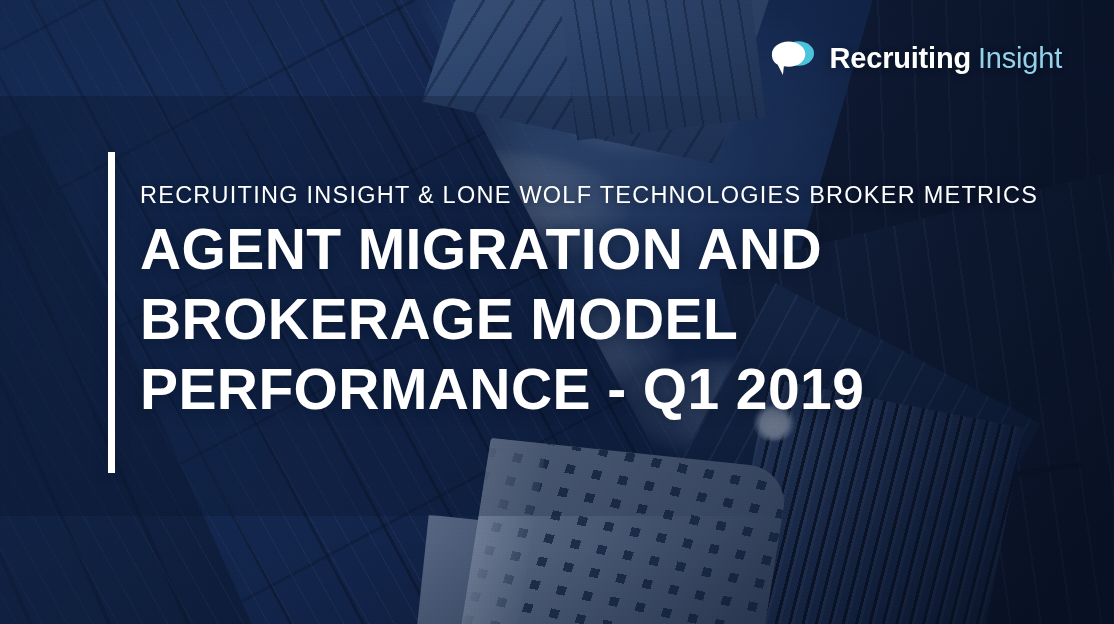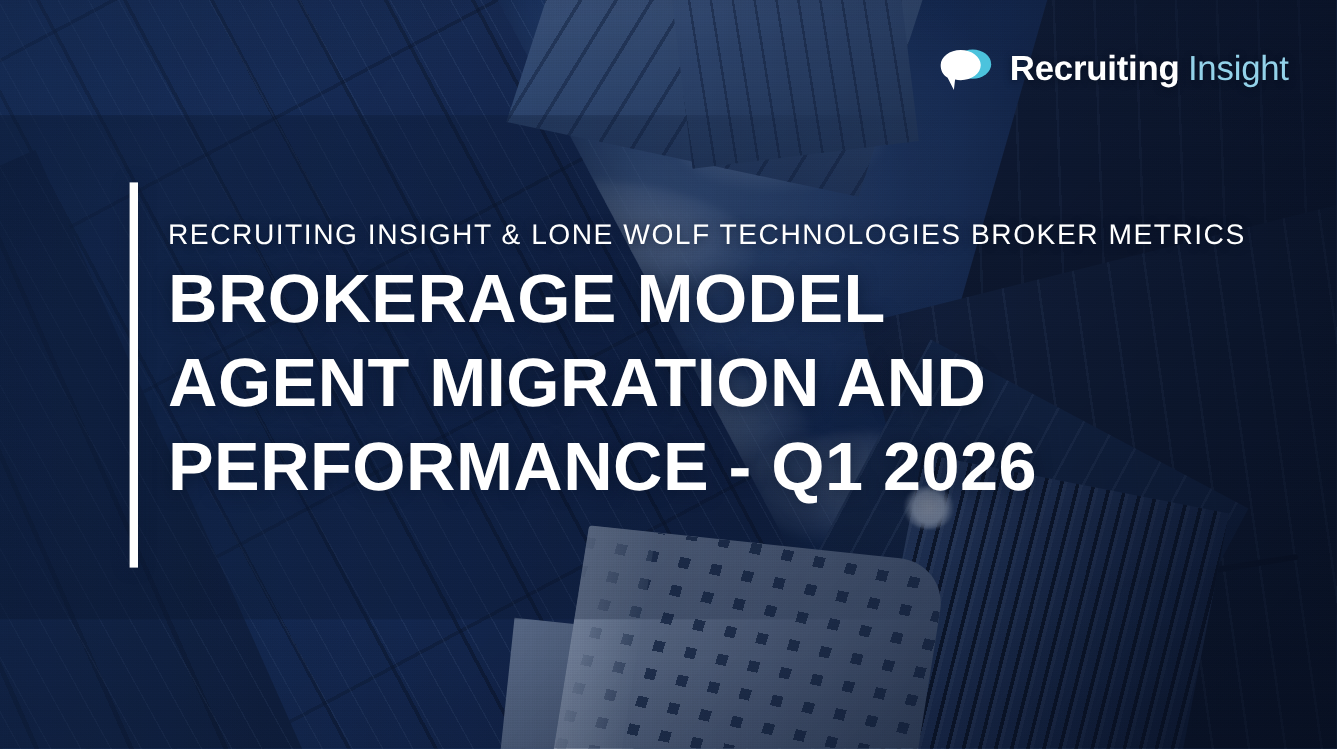--- a/index.html
+++ b/index.html
@@ -239,21 +239,21 @@
   .scrim{
     position:absolute; left:0; top:96px; width:72%; height:420px;
     background:linear-gradient(90deg, rgba(9,22,47,.40) 0%, rgba(9,22,47,.30) 55%, rgba(9,22,47,0) 100%);
   }
 
   
   .content { position:absolute; inset:0; }
 
   
   .logo {
-    position:absolute; right:40px; top:38px;
+    position:absolute; right:52px; top:38px;
     display:flex; align-items:center; gap:13px;
     line-height:1;
   }
   .logo-mark { position:relative; width:48px; height:40px; flex:0 0 auto; }
   .logo-mark svg { display:block; width:48px; height:40px; }
   .logo-text {
     font-size:29px; letter-spacing:-.2px; white-space:nowrap;
     text-shadow:0 1px 6px rgba(4,12,28,.55);
   }
   .logo-text .w1 { color:#ffffff; font-weight:700; }
@@ -349,20 +349,20 @@
       <span class="logo-text">
         <span class="w1">Recruiting</span><span class="w2">Insight</span>
       </span>
     </div>
 
     <div class="accent-bar"></div>
 
     <div class="headline">
       <div class="kicker">RECRUITING INSIGHT &amp; LONE WOLF TECHNOLOGIES BROKER METRICS</div>
       <h1 class="title">
+        <span class="line">AGENT MIGRATION AND</span>
         <span class="line">BROKERAGE MODEL</span>
-        <span class="line">AGENT MIGRATION AND</span>
-        <span class="line">PERFORMANCE - Q1 2026</span>
+        <span class="line">PERFORMANCE - Q1 2019</span>
       </h1>
     </div>
 
   </div>
 </div>
 
 </body></html>

